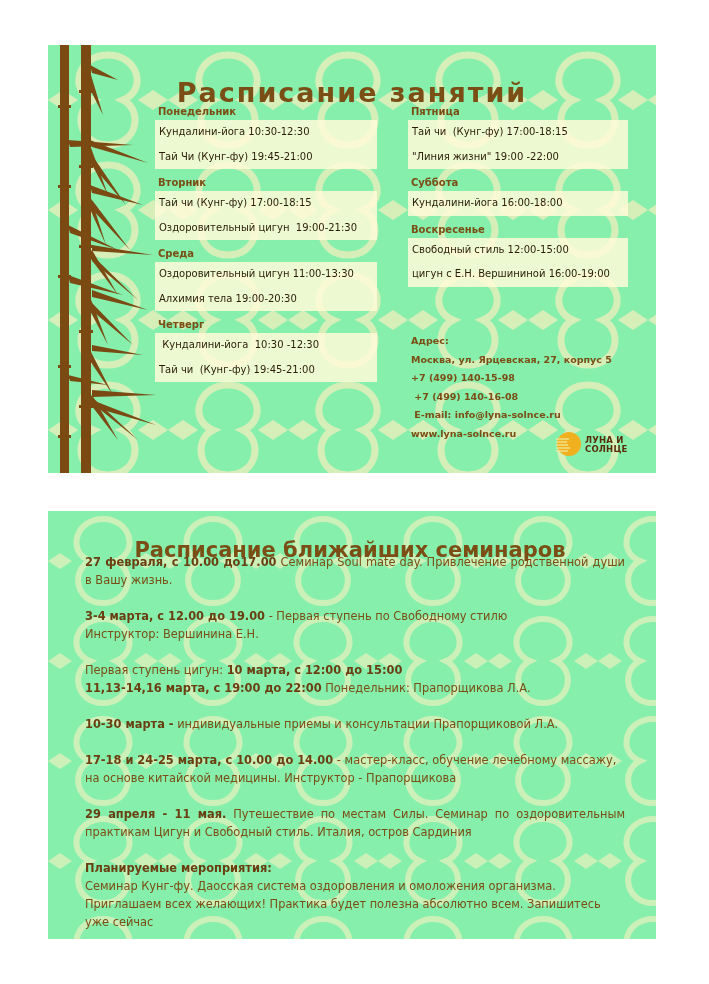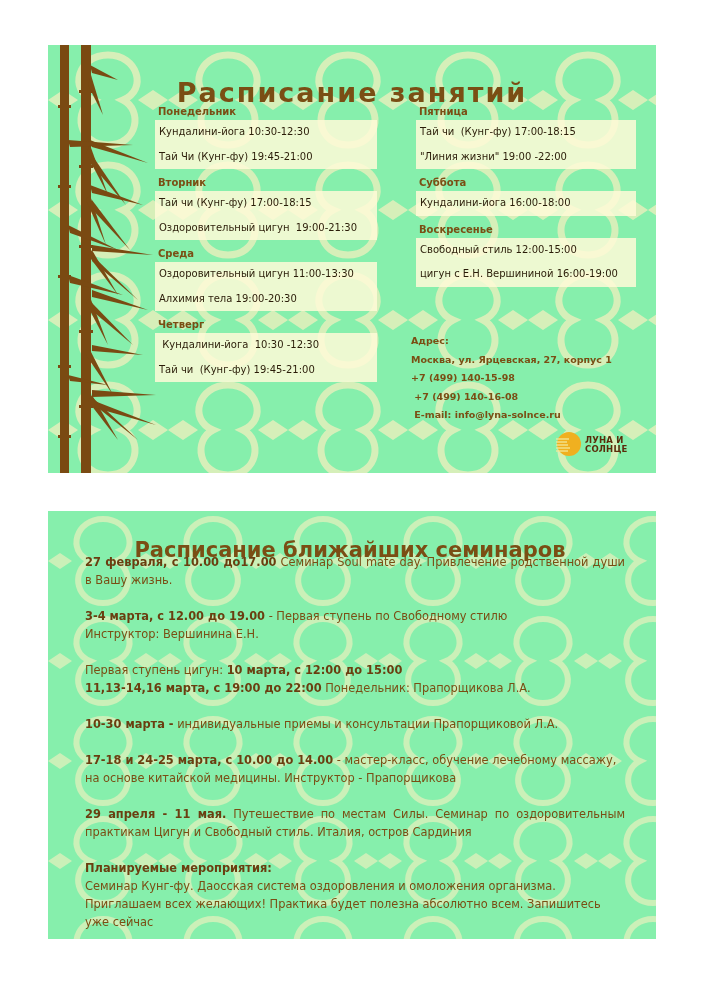--- a/index.html
+++ b/index.html
@@ -10,21 +10,21 @@
   #top-panel { top:45px; height:428px; }
   #bottom-panel { top:511px; height:428px; }
 
   .bamboo { position:absolute; left:0; top:0; width:110px; height:428px; }
 
   .title-top { position:absolute; left:0; width:608px; top:14px; text-align:center;
                font-size:27px; font-weight:bold; color:#7a4e14; letter-spacing:2px; }
 
   .col { position:absolute; }
   .col-left { left:107px; top:59px; width:222px; }
-  .col-right { left:368px; top:59px; width:220px; }
+  .col-right { left:360px; top:59px; width:220px; }
 
   .day { font-size:10px; font-weight:bold; color:#7a4e14; height:16px; line-height:16px; margin-left:3px; }
   .box { background:rgba(255,250,215,0.85); padding:0; margin-bottom:6px; }
   .row { font-size:10px; color:#2a1c08; height:24.5px; line-height:24.5px; padding-left:4px; white-space:pre; }
 
   .address { position:absolute; left:363px; top:287px; width:200px; }
   .address .line { font-size:9.5px; font-weight:bold; color:#7a4e14; height:18.5px; line-height:18.5px; white-space:pre; }
 
   .logo { position:absolute; left:508px; top:384px; width:90px; height:30px; }
   .logo .sun { position:absolute; left:0; top:2px; width:26px; height:26px; }
@@ -129,24 +129,25 @@
     </div>
     <div class="day">Воскресенье</div>
     <div class="box">
       <div class="row">Свободный стиль 12:00-15:00</div>
       <div class="row">цигун с Е.Н. Вершининой 16:00-19:00</div>
     </div>
   </div>
 
   <div class="address">
     <div class="line">Адрес:</div>
-    <div class="line">Москва, ул. Ярцевская, 27, корпус 1</div>
+    <div class="line">Москва, ул. Ярцевская, 27, корпус 5</div>
     <div class="line">+7 (499) 140-15-98</div>
     <div class="line"> +7 (499) 140-16-08</div>
     <div class="line"> E-mail: info@lyna-solnce.ru</div>
+    <div class="line">www.lyna-solnce.ru</div>
   </div>
 
   <div class="logo">
     <svg class="sun" viewBox="0 0 26 26">
       <circle cx="13" cy="13" r="12" fill="#f0b020"></circle>
       <g stroke="#f3e89a" stroke-width="1.3">
         <line x1="0" y1="8" x2="13" y2="8"></line>
         <line x1="0" y1="11" x2="11" y2="11"></line>
         <line x1="0" y1="14" x2="12" y2="14"></line>
         <line x1="0" y1="17" x2="14" y2="17"></line>

